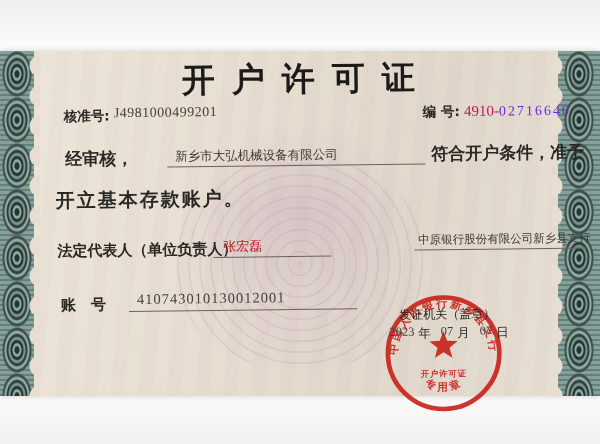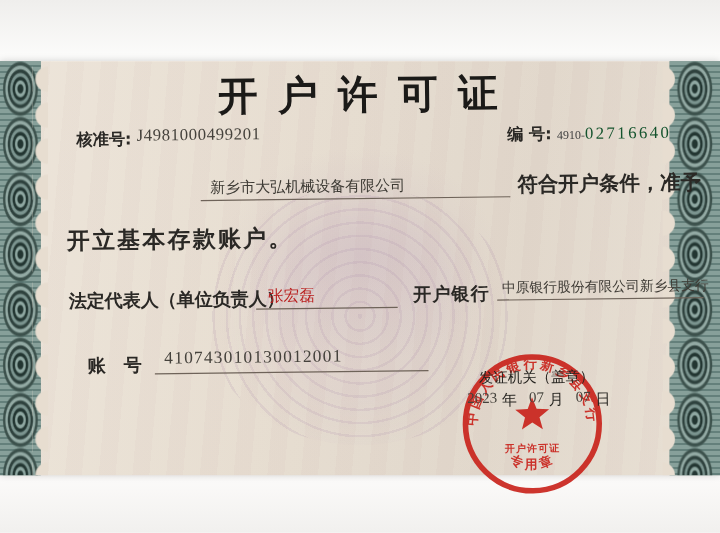--- a/index.html
+++ b/index.html
@@ -47,21 +47,21 @@
   .content{position:absolute;inset:0;transform:rotate(-0.7deg);transform-origin:50% 50%;color:#24221f;}
   .title{
     position:absolute;left:0;right:0;top:57px;text-align:center;
     font-family:"DejaVu Serif","Liberation Serif",serif;font-weight:700;font-size:33px;
     letter-spacing:17px;text-indent:17px;color:#1b1a18;
   }
   .lbl{font-weight:700;color:#2a2825;}
   .row{position:absolute;white-space:nowrap;}
   .fill-serif{font-family:"Liberation Serif","DejaVu Serif",serif;color:#45423c;}
   .uline{position:absolute;height:1px;background:#6e6359;}
-  .red{color:#14532d;letter-spacing:2px;}
+  .red{color:#6d28d9;letter-spacing:2px;}
   .stamp{position:absolute;left:377px;top:290px;width:130px;height:130px;mix-blend-mode:multiply;opacity:.92;}
   .overstamp{z-index:6;}
 </style>
 </head>
 <body>
 
 <div class="photo">
 
   <div class="paper">
     <div class="medallion"></div>
@@ -73,38 +73,38 @@
 
     <div class="title">开户许可证</div>
 
     <div class="row" style="left:65px;top:105px;font-size:13.5px;">
       <span class="lbl">核准号:</span>
       <span class="fill-serif" style="position:relative;top:-3px;font-size:14px;letter-spacing:.5px;">J4981000499201</span>
     </div>
 
     <div class="row" style="left:424px;top:105px;font-size:13.5px;">
       <span class="lbl">编 号:</span>
-      <span class="fill-serif" style="color:#404040;font-size:10px;">4910-</span><span class="red fill-serif" style="font-size:14px;">02716640</span>
+      <span class="fill-serif" style="color:#be185d;font-size:15px;">4910-</span><span class="red fill-serif" style="font-size:14px;">02716640</span>
     </div>
 
+    <div class="row lbl" style="left:66px;top:145px;font-size:17px;">经审核，</div>
     <div class="row" style="left:176px;top:147px;font-size:12.5px;color:#3d3a34;">新乡市大弘机械设备有限公司</div>
     <div class="uline" style="left:168px;top:165px;width:258px;"></div>
     <div class="row lbl" style="left:432px;top:144px;font-size:17px;">符合开户条件，准予</div>
 
     <div class="row lbl" style="left:56px;top:185px;font-size:19px;letter-spacing:2px;">开立基本存款账户。</div>
 
     <div class="row lbl" style="left:57px;top:239px;font-size:15px;">法定代表人（单位负责人）</div>
     <div class="row" style="left:223px;top:237px;font-size:13px;color:#b91c1c;">张宏磊</div>
     <div class="uline" style="left:213px;top:256px;width:118px;"></div>
 
-    <div class="row lbl" style="left:344px;top:237px;font-size:15px;letter-spacing:1px;">开户银行</div>
     <div class="row" style="left:418px;top:234px;font-size:11.5px;color:#3d3a34;">中原银行股份有限公司新乡县支行</div>
     <div class="uline" style="left:414px;top:251px;width:172px;"></div>
 
-    <div class="row lbl" style="left:60px;top:293px;font-size:15px;margin-left:12px;">账　号</div>
+    <div class="row lbl" style="left:60px;top:293px;font-size:15px;">账　号</div>
     <div class="row fill-serif" style="left:136px;top:289px;font-size:14.5px;letter-spacing:1px;">410743010130012001</div>
     <div class="uline" style="left:128px;top:309px;width:228px;"></div>
 
     <div class="row overstamp" style="left:398px;top:308px;font-size:12px;color:#262420;">发证机关（盖章）</div>
     <div class="row overstamp" style="left:388px;top:327px;font-size:12.5px;color:#262420;">
       <span class="fill-serif" style="position:relative;top:-2px;">2023</span>
       <span>年</span>
       <span class="fill-serif" style="position:relative;top:-2px;margin-left:6px;">07</span>
       <span>月</span>
       <span class="fill-serif" style="position:relative;top:-2px;margin-left:6px;">07</span>

